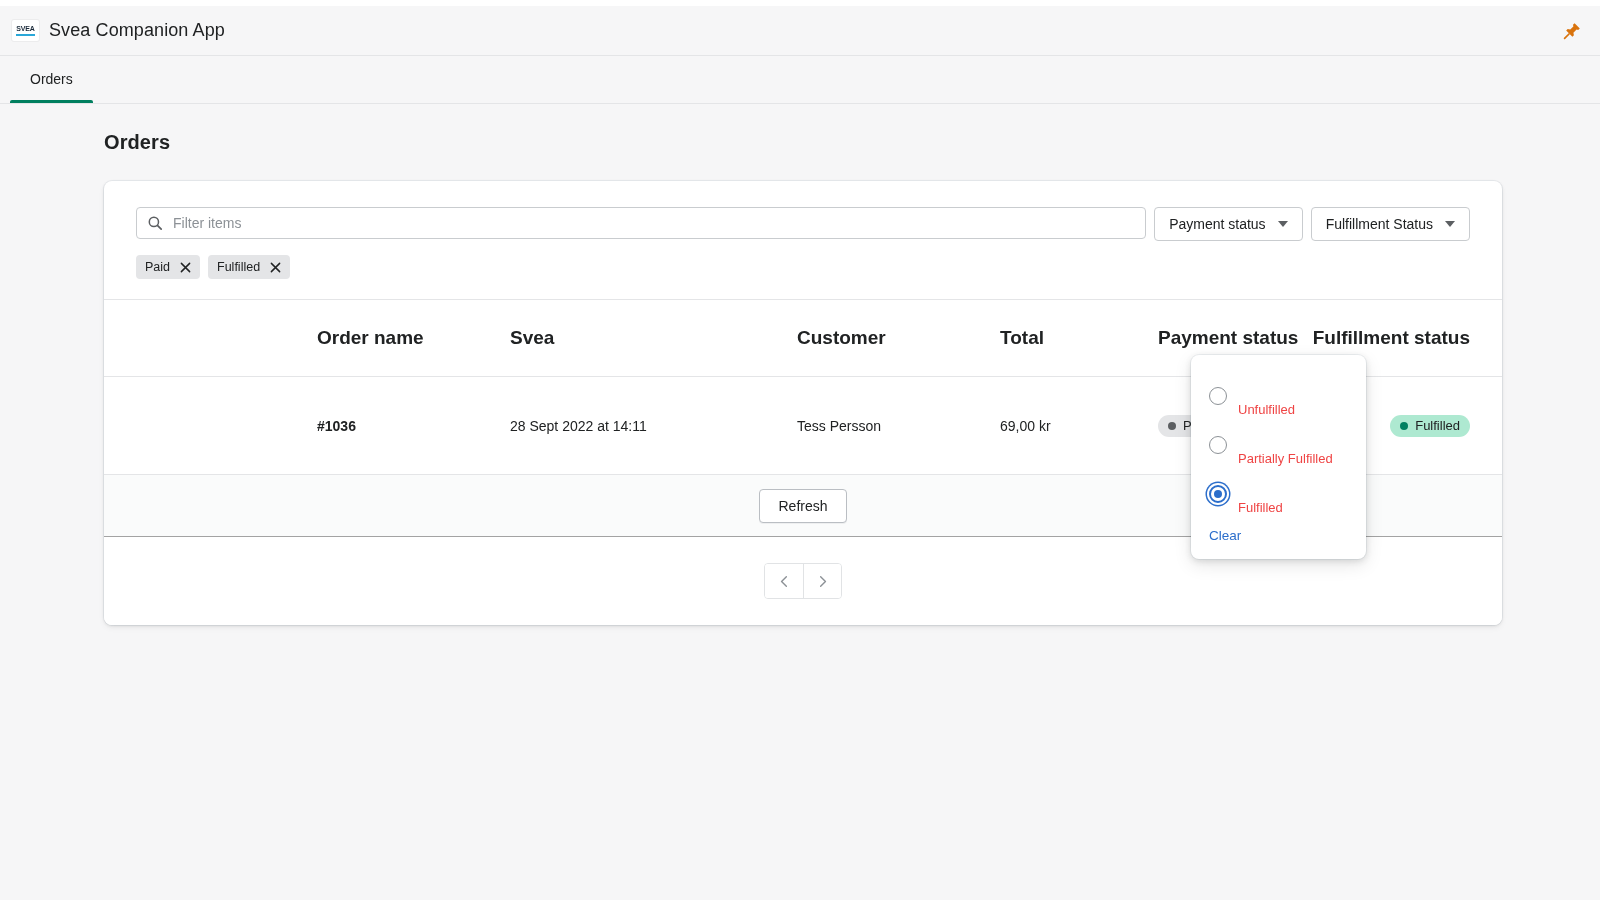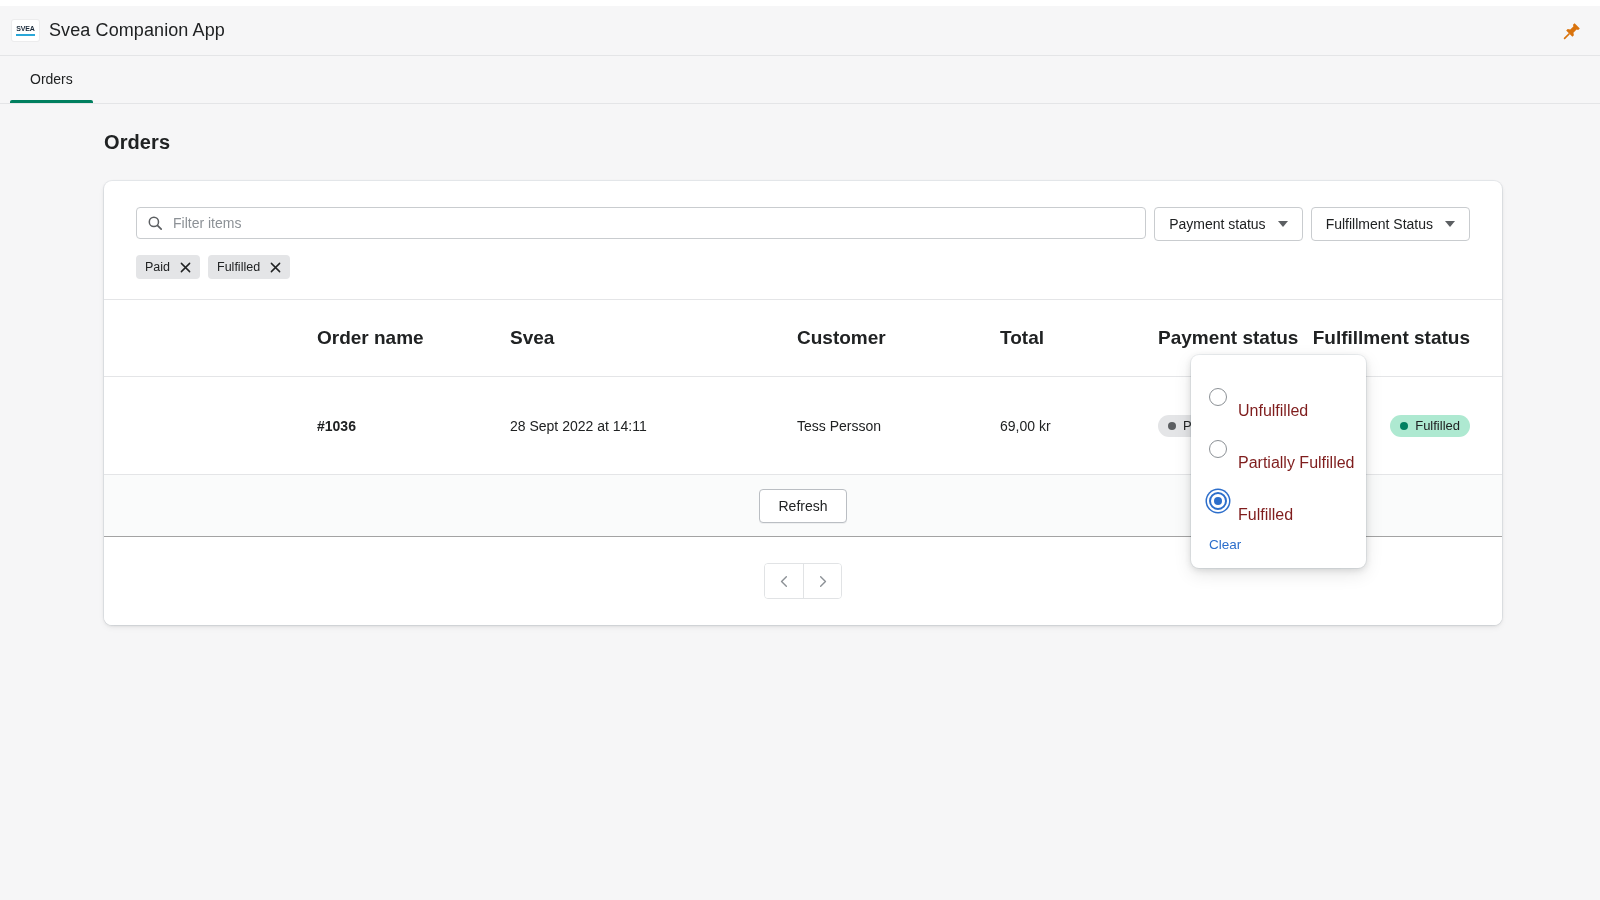--- a/index.html
+++ b/index.html
@@ -183,21 +183,21 @@
     border-color: #2c6ecb;
     border-width: 2px;
     box-shadow: 0 0 0 2px #ffffff, 0 0 0 3.5px #2c6ecb;
   }
   .radio.checked::after {
     content: "";
     position: absolute; left: 50%; top: 50%;
     width: 8px; height: 8px; margin: -4px 0 0 -4px;
     border-radius: 50%; background: #2c6ecb;
   }
-  .opt-label { font-size: 16px; color: #7f1d1d; white-space: nowrap; margin-top: 28px; }
+  .opt-label { font-size: 13px; color: #ef4444; white-space: nowrap; margin-top: 28px; }
   .clear-link {
     display: block;
     padding: 10px 18px 0 18px;
     font-size: 13.5px; color: #2c6ecb;
     cursor: pointer;
   }
 
   
   .table { width: 100%; }
   .thead {

